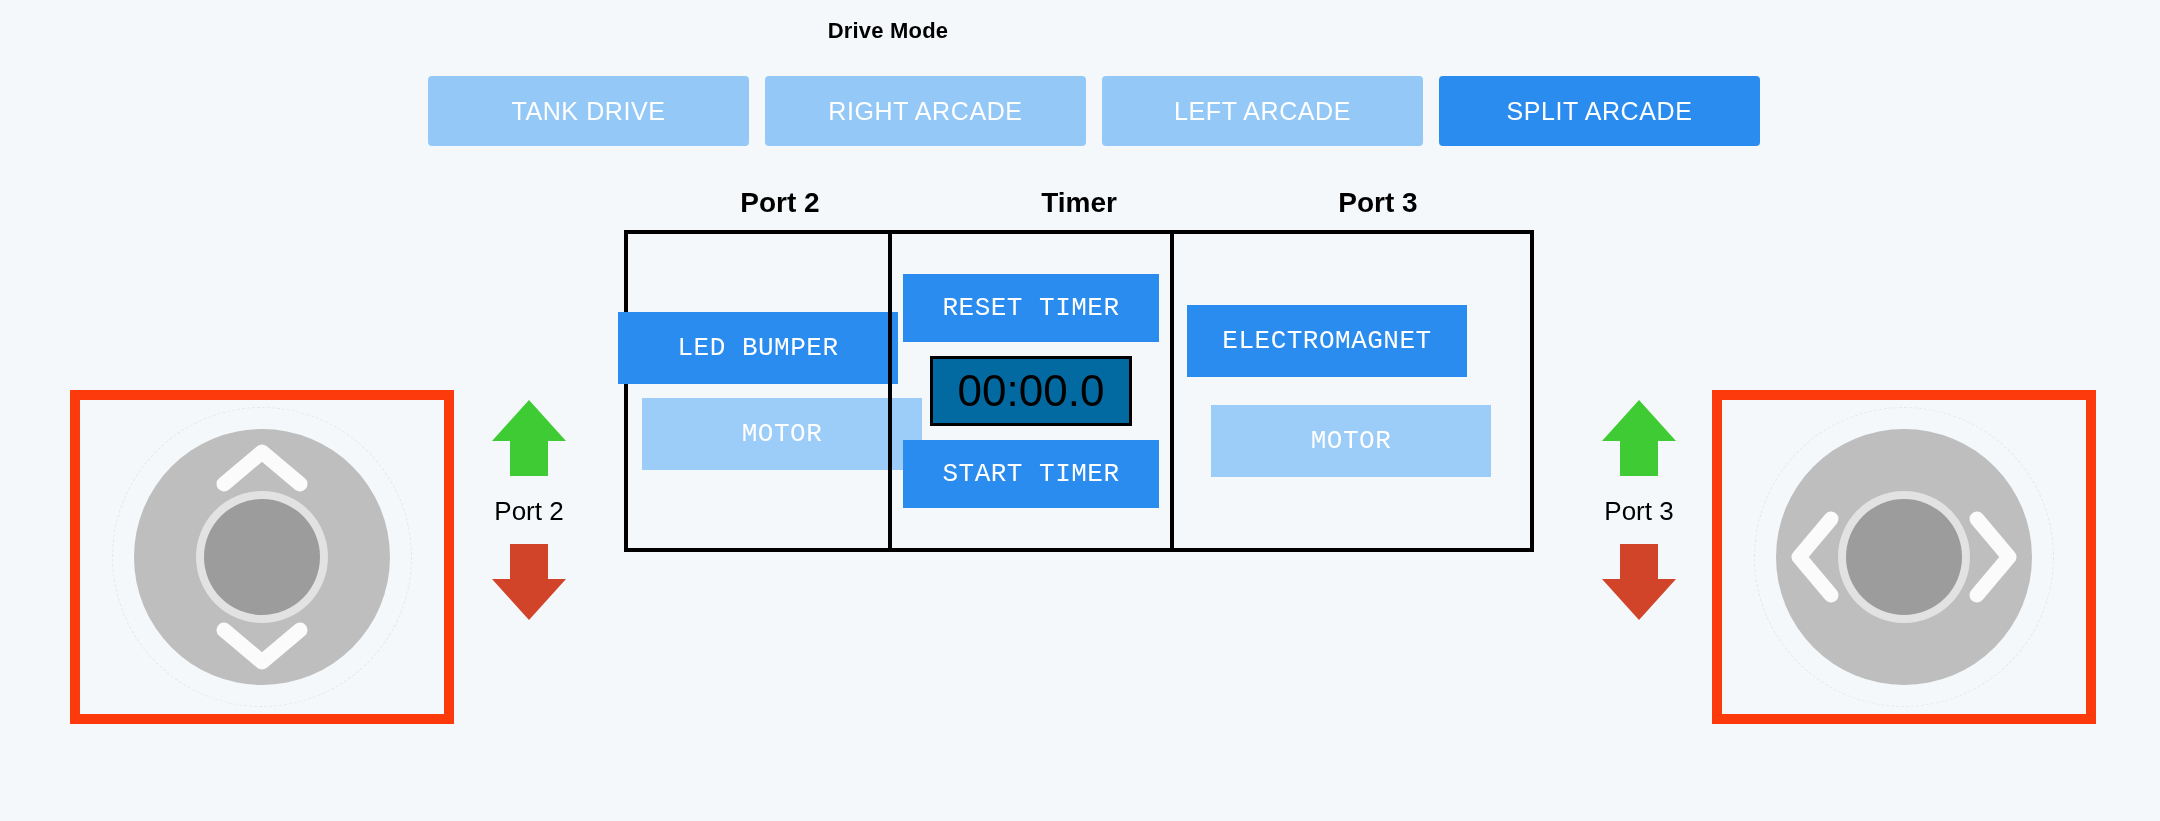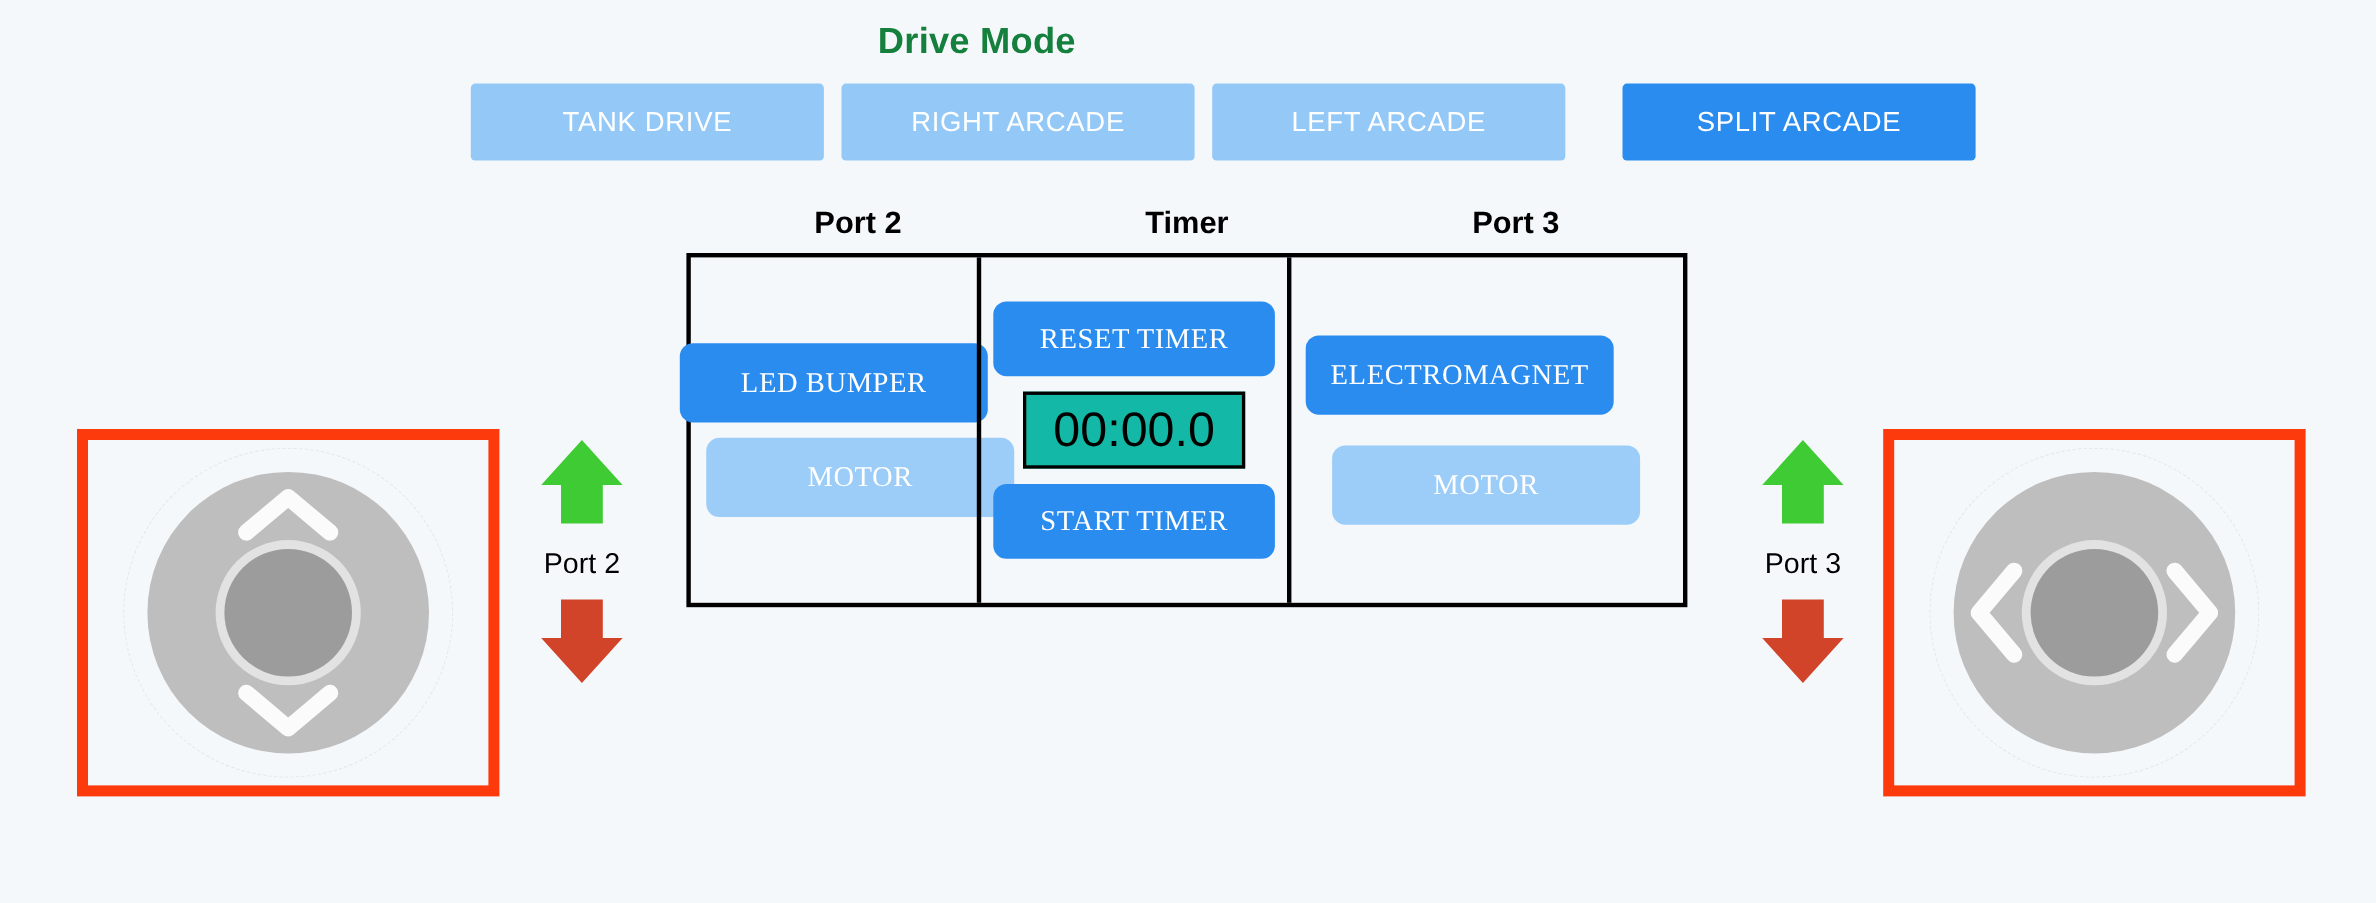--- a/index.html
+++ b/index.html
@@ -15,23 +15,23 @@
     position: relative;
   }
 
   
   .drive-mode-title {
     position: absolute;
     left: 0;
     top: 18px;
     width: 1776px;
     text-align: center;
-    font-size: 33px;
+    font-size: 22px;
     font-weight: bold;
-    color: #15803d;
+    color: #000000;
     letter-spacing: 0.2px;
   }
 
   .drive-mode-row {
     position: absolute;
     left: 428px;
     top: 76px;
     display: flex;
     gap: 16px;
   }
@@ -46,21 +46,20 @@
     font-family: "Liberation Sans", sans-serif;
     letter-spacing: 0.6px;
     cursor: pointer;
     display: flex;
     align-items: center;
     justify-content: center;
     padding: 0;
   }
   .mode-btn.active {
     background: #2b8cf0;
-    margin-left: 36px;
   }
 
   
   .center-group {
     position: absolute;
     left: 624px;
     top: 186px;
     width: 910px;
   }
   .col-headers {
@@ -98,46 +97,46 @@
     width: 286px;
     border-left: 4px solid #000;
     border-right: 4px solid #000;
   }
   .panel.p-port3 { width: 306px; gap: 28px; }
 
   .panel-btn {
     width: 280px;
     height: 72px;
     border: none;
-    border-radius: 12px;
+    border-radius: 0;
     background: #2b8cf0;
     color: #ffffff;
     font-size: 26px;
-    font-family: Liberation Serif, serif;
+    font-family: Liberation Mono, monospace;
     letter-spacing: 0.5px;
     cursor: pointer;
     display: flex;
     align-items: center;
     justify-content: center;
     padding: 0;
   }
   .panel-btn.light {
     background: #9ccdf8;
     margin-left: 48px;
   }
   .panel.p-timer .panel-btn {
     width: 256px;
     height: 68px;
   }
 
   .timer-display {
     width: 202px;
     height: 70px;
     border: 3px solid #000;
-    background: #14b8a6;
+    background: #0369a1;
     display: flex;
     align-items: center;
     justify-content: center;
     font-size: 44px;
     color: #000;
     font-family: "Liberation Sans", sans-serif;
     box-sizing: border-box;
   }
 
   

